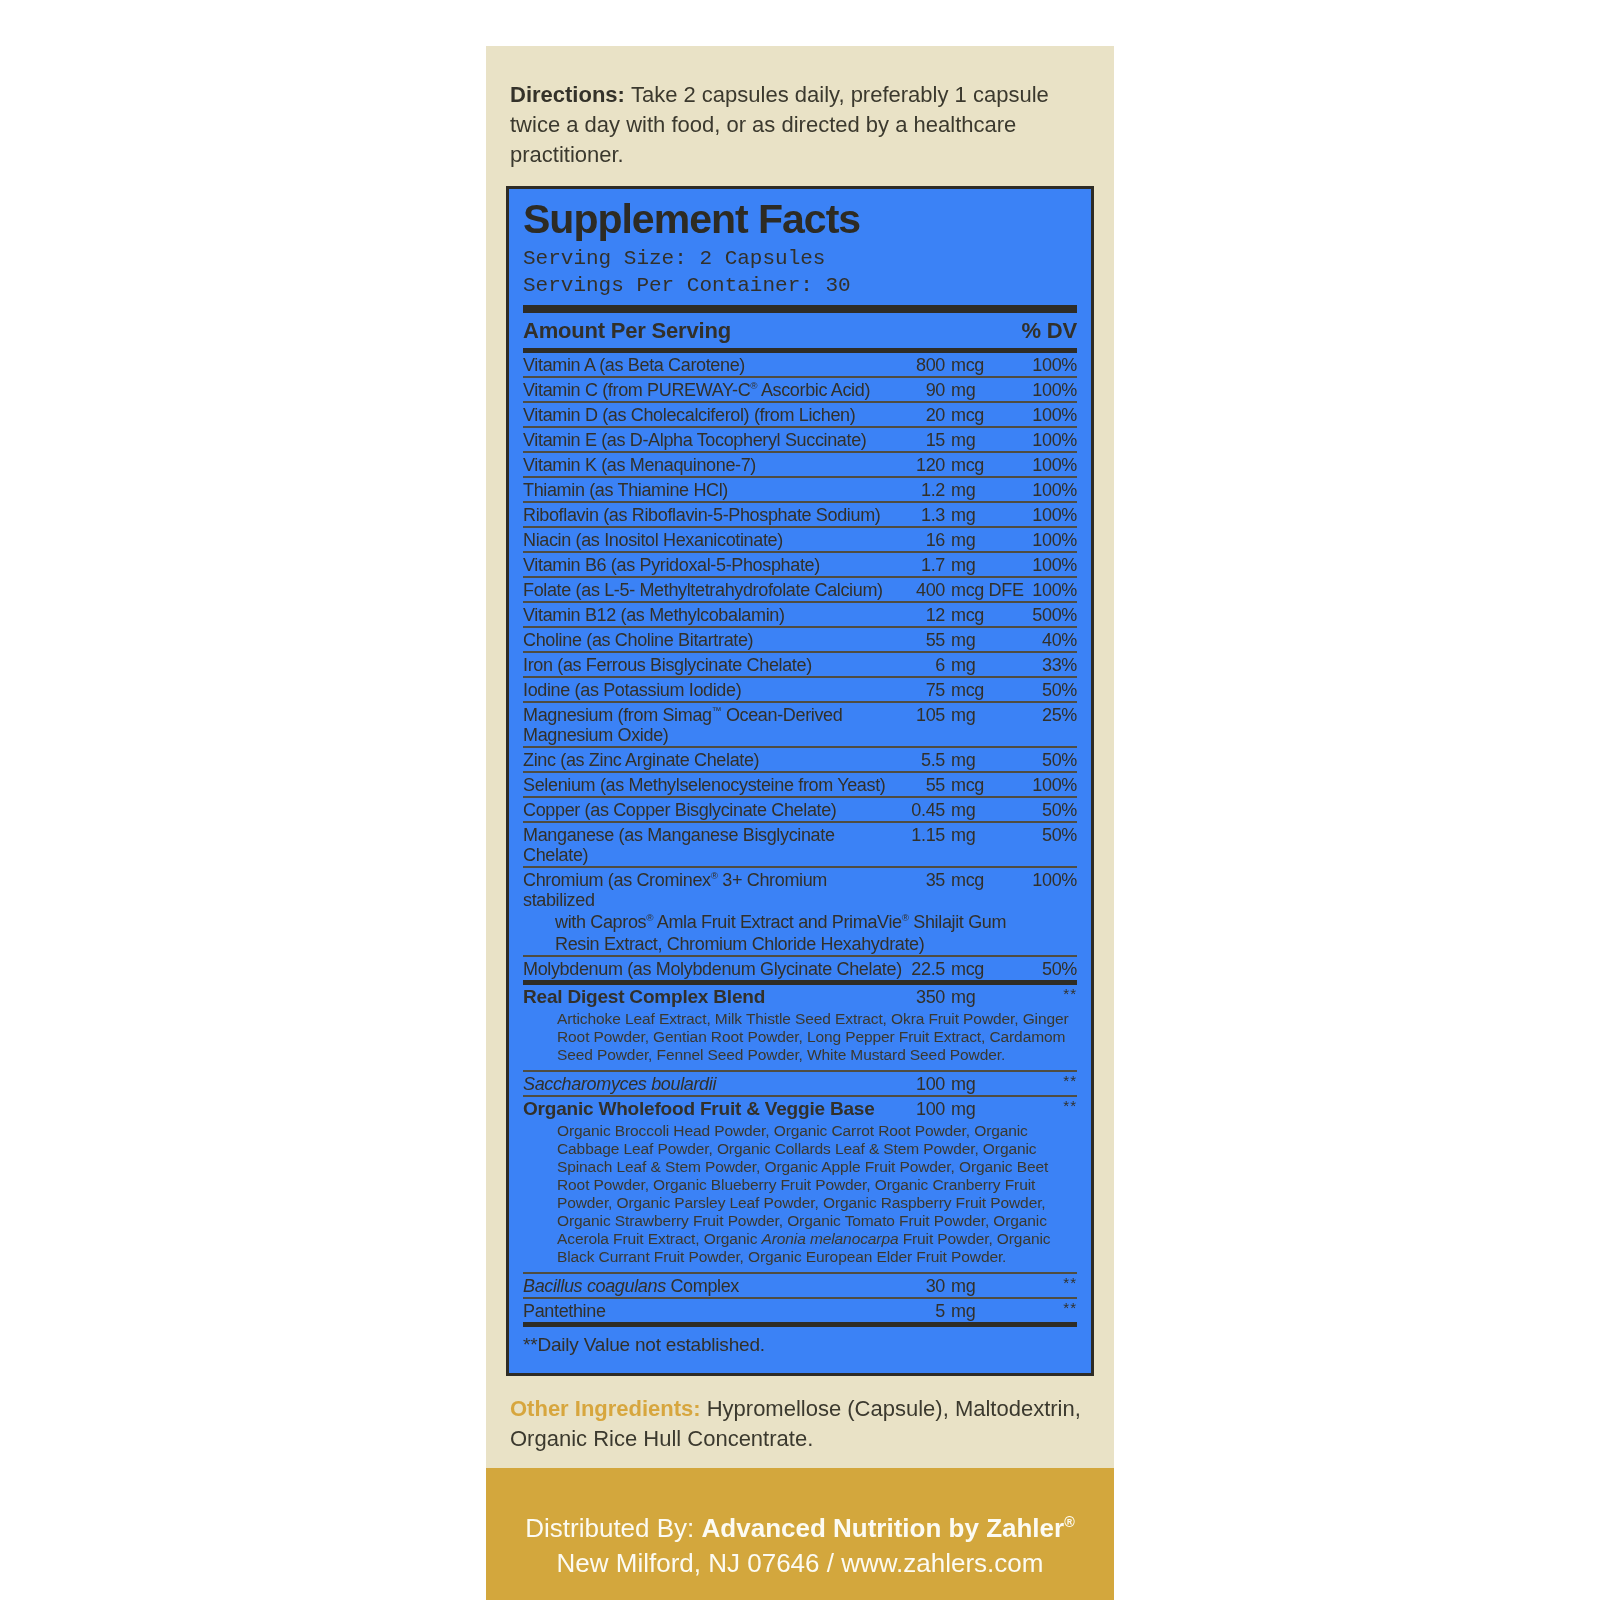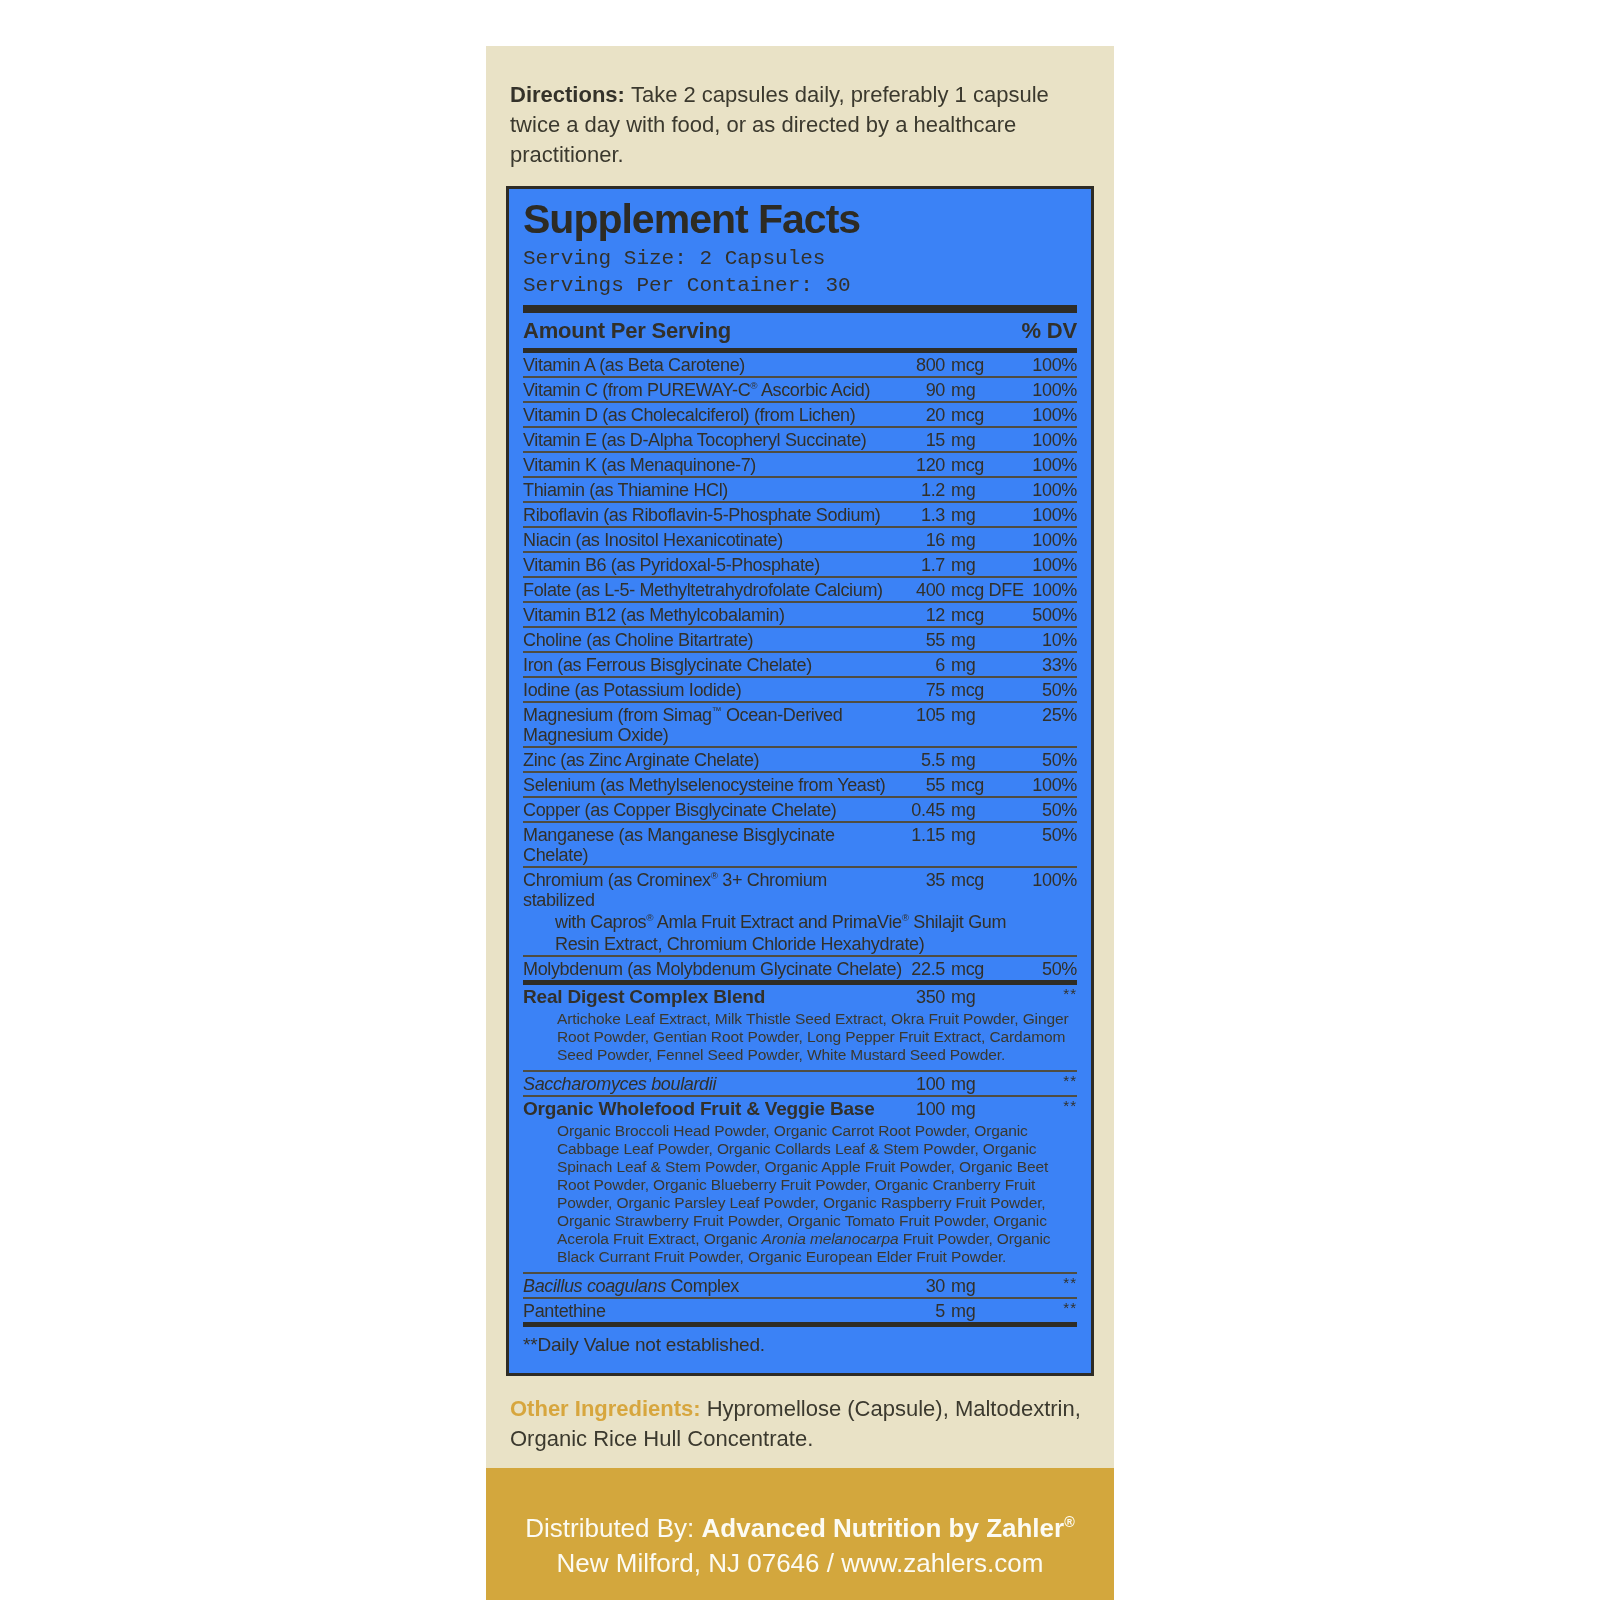--- a/index.html
+++ b/index.html
@@ -159,21 +159,21 @@
           </div>
           <div class="fdv">500%</div>
         </div>
         <div class="sep"></div>
         <div class="frow">
           <div class="fname">Choline (as Choline Bitartrate)</div>
           <div class="famt">
             <div class="num">55</div>
             <div class="unit">mg</div>
           </div>
-          <div class="fdv">10%</div>
+          <div class="fdv">40%</div>
         </div>
         <div class="sep"></div>
         <div class="frow">
           <div class="fname">Iron (as Ferrous Bisglycinate Chelate)</div>
           <div class="famt">
             <div class="num">6</div>
             <div class="unit">mg</div>
           </div>
           <div class="fdv">33%</div>
         </div>

